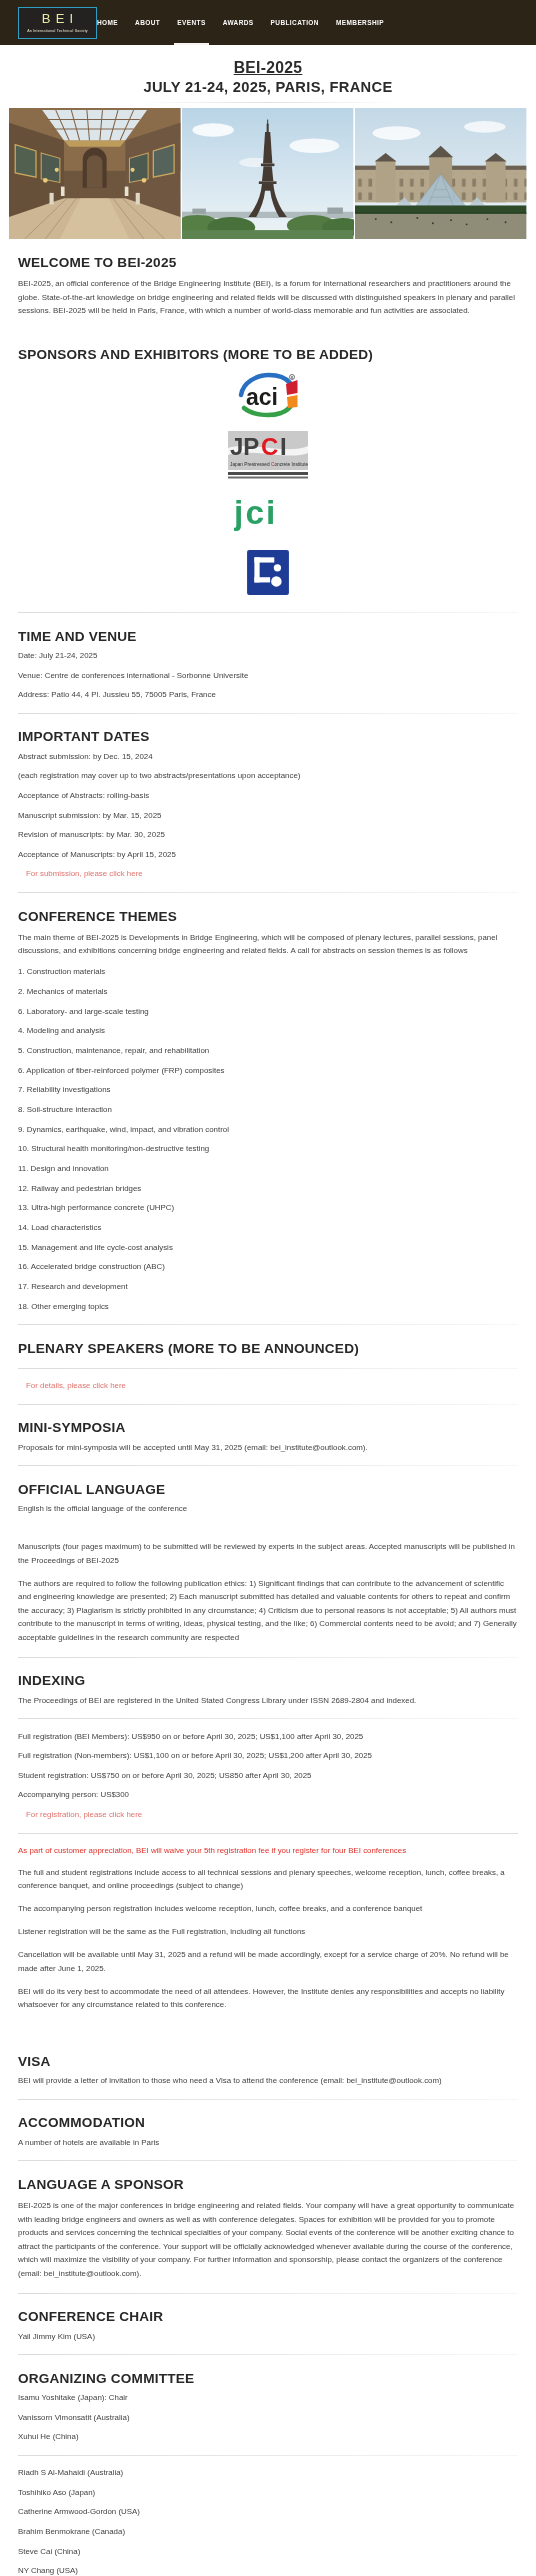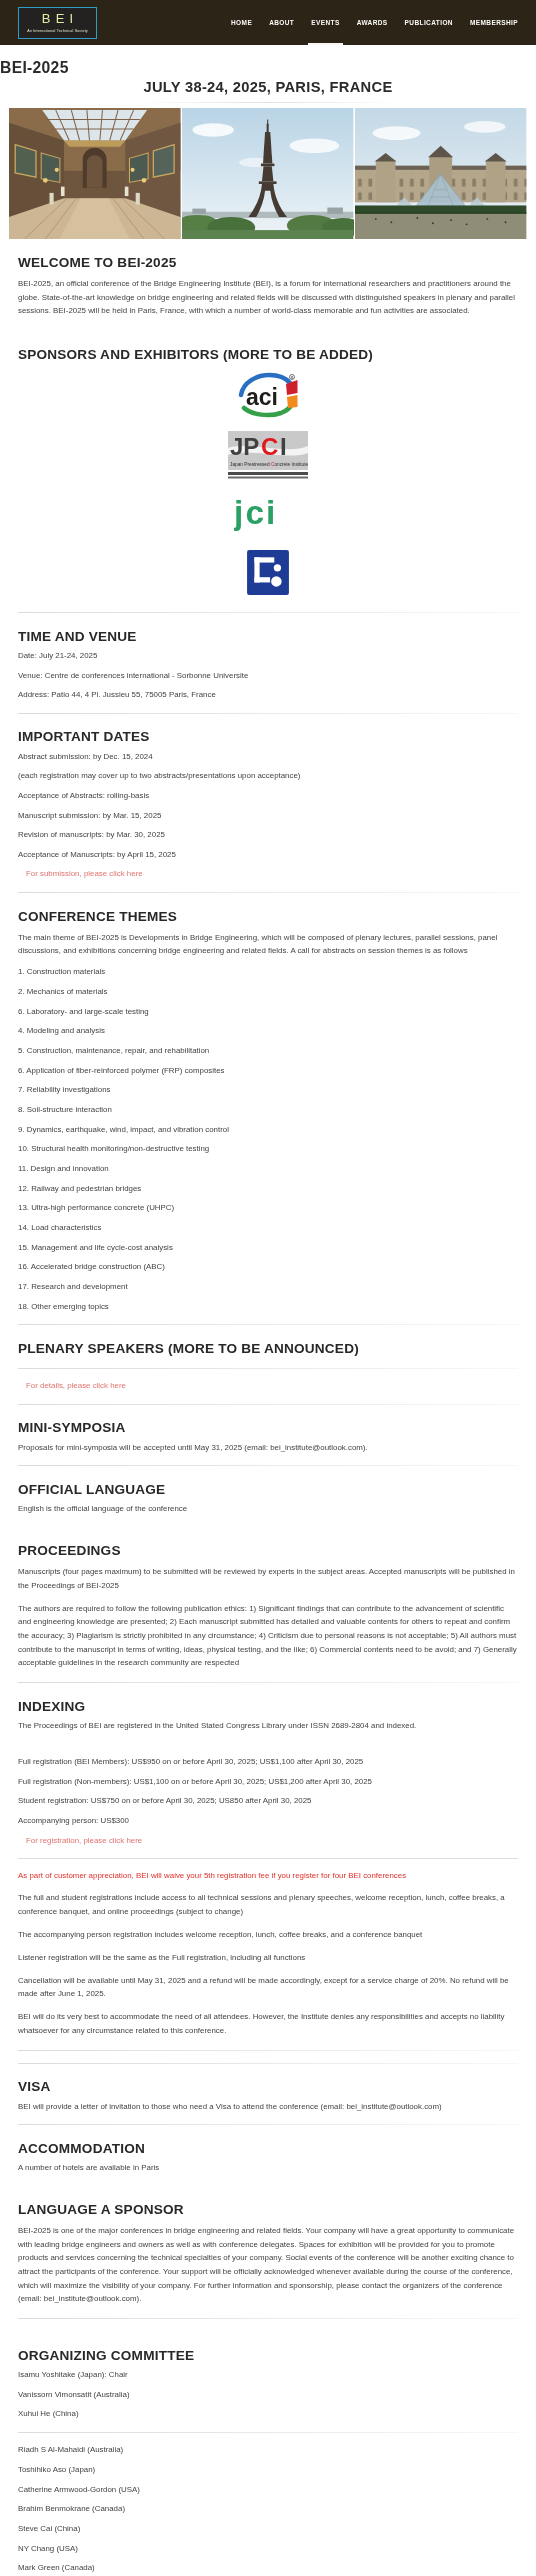--- a/index.html
+++ b/index.html
@@ -1,37 +1,37 @@
 <!DOCTYPE html>
 <html style="font-size:8.4px"><head>
 <meta charset="utf-8">
 <style>
   * { box-sizing: border-box; }
   html,body { margin:0; padding:0; background:#fff; }
   body { width:536px; font-family:"Liberation Sans", sans-serif; color:#434343; }
 
   
   .header { background:#2d2418; height:45px; display:flex; align-items:center;
-            justify-content:space-between; padding:0 18px; }
+            padding:0 18px; }
   .logo-box { width:79px; height:32px; border:1px solid #2f9dc4; background:#232220;
               display:flex; flex-direction:column; align-items:center; justify-content:center;
               cursor:pointer; }
   .logo-text { color:#e6eba4; font-size:13px; letter-spacing:5.2px; padding-left:5.2px;
                font-weight:400; line-height:1; }
   .logo-tagline { color:#efead6; font-size:3.6px; letter-spacing:0.2px; margin-top:3.1px; }
   .nav { display:flex; gap:17px; height:100%; align-items:stretch; }
   .nav-item { color:#fdfdfb; font-size:6.5px; font-weight:700; letter-spacing:0.4px;
               display:flex; align-items:center; position:relative; cursor:pointer;
               font-stretch:condensed; text-decoration:none; }
   .nav-item.active::after { content:""; position:absolute; left:-3.1px; right:-3.1px; bottom:0;
               height:1.6px; background:#f7f6f3; }
 
   
-  .hero-title { text-align:left; color:#2b2b2b; font-size:15.7px; font-weight:700;
-                margin:13.6px 0 2.1px; font-stretch:condensed; letter-spacing:0.3px; }
+  .hero-title { text-align:center; color:#2b2b2b; font-size:15.7px; font-weight:700;
+                margin:13.6px 0 2.1px; font-stretch:condensed; letter-spacing:0.3px;text-decoration:underline; }
   .hero-sub   { text-align:center; color:#2b2b2b; font-size:14.7px; font-weight:700;
                 margin:0 0 7.3px; font-stretch:condensed; letter-spacing:0.3px; }
   .hero-rule { height:1px; margin:0 136px 5.2px; background:linear-gradient(to right,
                rgba(0,0,0,0), rgba(0,0,0,.12), rgba(0,0,0,0)); }
   .photos { display:flex; gap:1.6px; padding:0 9.4px; }
   .photo { flex:1; height:131px; overflow:hidden; }
   .photo svg { width:100%; height:100%; display:block; }
 
   
   main { padding:0 18px; }
@@ -74,21 +74,21 @@
       <a class="nav-item">
         <span>PUBLICATION</span>
       </a>
       <a class="nav-item">
         <span>MEMBERSHIP</span>
       </a>
     </nav>
 </header>
 
 <h1 class="hero-title">BEI-2025</h1>
-<h2 class="hero-sub">JULY 38-24, 2025, PARIS, FRANCE</h2>
+<h2 class="hero-sub">JULY 21-24, 2025, PARIS, FRANCE</h2>
 <div class="hero-rule"></div>
 
 <div class="photos">
 
   <div class="photo">
     <svg viewBox="0 0 330 250" preserveAspectRatio="none">
       <rect width="330" height="250" fill="#6e563e"></rect>
       <rect width="330" height="120" fill="#8a6c4a"></rect>
       <polygon points="64,4 266,4 224,62 106,62" fill="#dce6ea"></polygon>
       <path d="M90,4 L116,62 M120,4 L136,62 M150,4 L155,62 M180,4 L175,62 M210,4 L194,62 M240,4 L214,62 M72,22 L252,22 M82,40 L240,40" stroke="#80624a" stroke-width="2" fill="none"></path>
@@ -298,21 +298,20 @@
   </section>
   <div class="divider"></div>
 
   <section>
     <div class="h">OFFICIAL LANGUAGE</div>
     <p class="line">English is the official language of the conference</p>
   </section>
   <div class="divider"></div>
 
   <section>
-    <div class="h">PROCEEDINGS</div>
     <p class="p">Manuscripts (four pages maximum) to be submitted will be reviewed by experts in the subject areas. Accepted manuscripts will be published in the Proceedings of BEI-2025</p>
     <p class="p">The authors are required to follow the following publication ethics: 1) Significant findings that can contribute to the advancement of scientific and engineering knowledge are presented; 2) Each manuscript submitted has detailed and valuable contents for others to repeat and confirm the accuracy; 3) Plagiarism is strictly prohibited in any circumstance; 4) Criticism due to personal reasons is not acceptable; 5) All authors must contribute to the manuscript in terms of writing, ideas, physical testing, and the like; 6) Commercial contents need to be avoid; and 7) Generally acceptable guidelines in the research community are respected</p>
   </section>
   <div class="divider"></div>
 
   <section>
     <div class="h">INDEXING</div>
     <p class="line">The Proceedings of BEI are registered in the United Stated Congress Library under ISSN 2689-2804 and indexed.</p>
   </section>
   <div class="divider"></div>
@@ -350,20 +349,24 @@
     <p class="line">A number of hotels are available in Paris</p>
   </section>
   <div class="divider"></div>
 
   <section>
     <div class="h">LANGUAGE A SPONSOR</div>
     <p class="p">BEI-2025 is one of the major conferences in bridge engineering and related fields. Your company will have a great opportunity to communicate with leading bridge engineers and owners as well as with conference delegates. Spaces for exhibition will be provided for you to promote products and services concerning the technical specialties of your company. Social events of the conference will be another exciting chance to attract the participants of the conference. Your support will be officially acknowledged whenever available during the course of the conference, which will maximize the visibility of your company. For further information and sponsorship, please contact the organizers of the conference (email: bei_institute@outlook.com).</p>
   </section>
   <div class="divider"></div>
 
+  <section>
+    <div class="h">CONFERENCE CHAIR</div>
+    <p class="line">Yail Jimmy Kim (USA)</p>
+  </section>
   <div class="divider"></div>
 
   <section>
     <div class="h">ORGANIZING COMMITTEE</div>
     <div>
         <p class="line">Isamu Yoshitake (Japan): Chair</p>
         <p class="line">Vanissorn Vimonsatit (Australia)</p>
         <p class="line">Xuhui He (China)</p>
       </div>
   </section>

